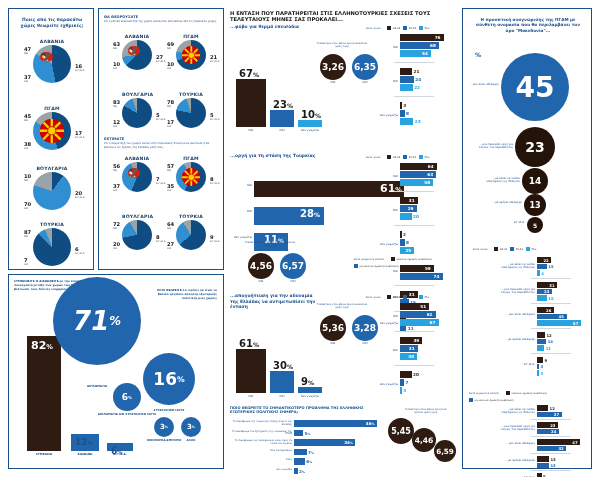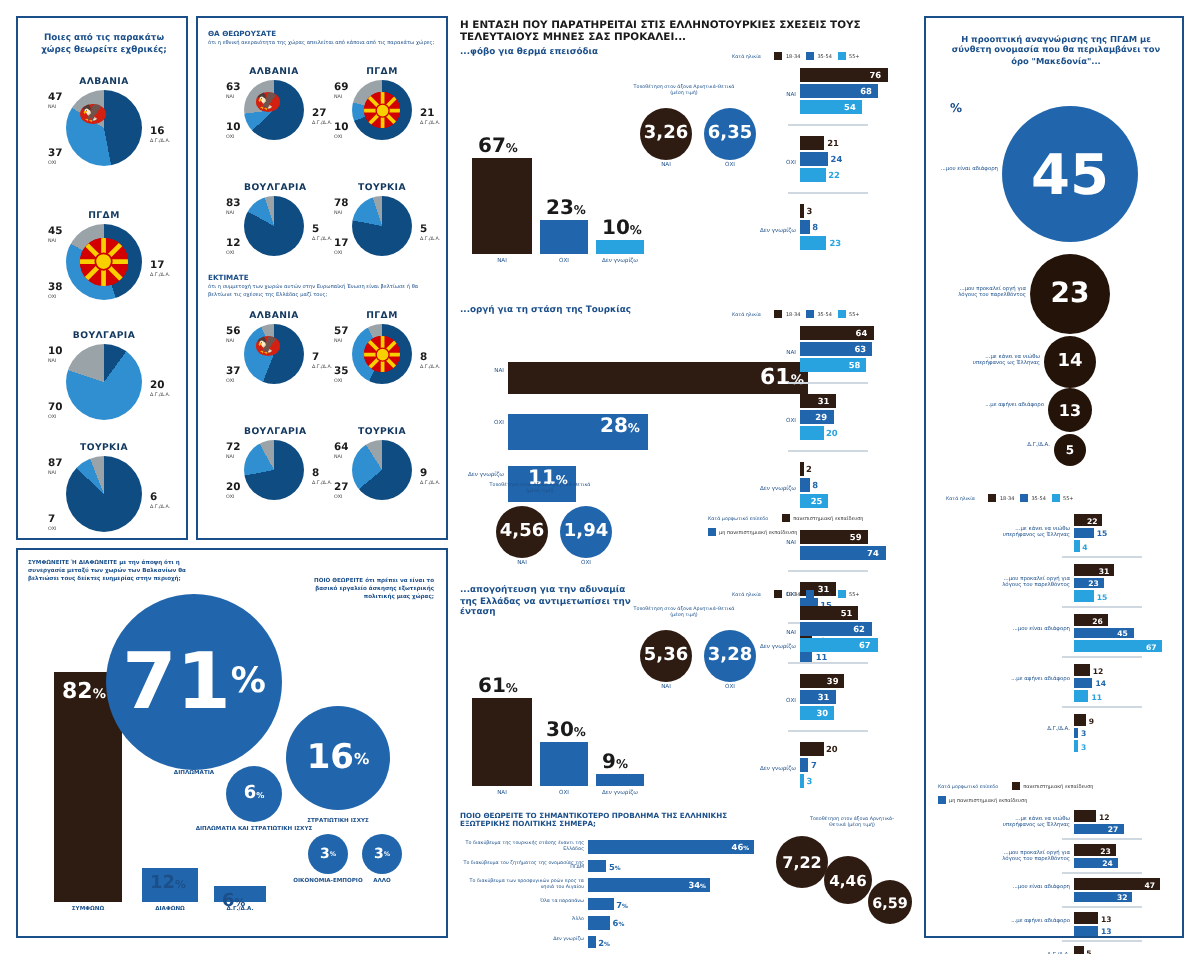--- a/index.html
+++ b/index.html
@@ -309,21 +309,21 @@
         <div class="vbar vb-blue" style="left:62px; top:159.2px; width:28px; height:16.8px;"></div>
         <div class="vnum" style="left:66px; top:162.2px; font-size:9px; color:#1b4f8a;">12<span class="pc">%</span></div>
         <div class="tiny" style="position:absolute; left:62px; top:178px; width:28px; text-align:center; font-weight:bold; font-size:2.8px;">ΔΙΑΦΩΝΩ</div>
         <div class="vbar vb-blue" style="left:98px; top:167.6px; width:26px; height:8.4px;"></div>
         <div class="vnum" style="left:102px; top:170.6px; font-size:9px; color:#1b4f8a;">6<span class="pc">%</span></div>
         <div class="tiny" style="position:absolute; left:98px; top:178px; width:26px; text-align:center; font-weight:bold; font-size:2.8px;">Δ.Γ./Δ.Α.</div>
       </div>
 
     <div class="tiny" style="position:absolute; left:148px; top:14px; width:60px; font-weight:bold; font-size:2.8px; text-align:right;">ΠΟΙΟ ΘΕΩΡΕΙΤΕ ότι πρέπει να είναι το βασικό εργαλείο άσκησης εξωτερικής πολιτικής μιας χώρας;</div>
     <div id="bl-bubbles">
-        <div class="bub" style="left:44px; top:22px; width:88px; height:88px; font-size:39px;">71<span style="font-size:45%;">%</span></div>
+        <div class="bub" style="left:44px; top:2px; width:88px; height:88px; font-size:26px;font-style:italic;">71<span style="font-size:45%;">%</span></div>
         <div class="bubcap" style="left:48px; top:110px; width:80px;">ΔΙΠΛΩΜΑΤΙΑ</div>
         <div class="bub" style="left:134px; top:78px; width:52px; height:52px; font-size:17px;">16<span style="font-size:45%;">%</span></div>
         <div class="bubcap" style="left:120px; top:134px; width:80px;">ΣΤΡΑΤΙΩΤΙΚΗ ΙΣΧΥΣ</div>
         <div class="bub" style="left:104px; top:108px; width:28px; height:28px; font-size:9px;">6<span style="font-size:45%;">%</span></div>
         <div class="bubcap" style="left:78px; top:138px; width:80px;">ΔΙΠΛΩΜΑΤΙΑ ΚΑΙ ΣΤΡΑΤΙΩΤΙΚΗ ΙΣΧΥΣ</div>
         <div class="bub" style="left:145px; top:142px; width:20px; height:20px; font-size:7px;">3<span style="font-size:45%;">%</span></div>
         <div class="bubcap" style="left:115px; top:164px; width:80px;">ΟΙΚΟΝΟΜΙΑ-ΕΜΠΟΡΙΟ</div>
         <div class="bub" style="left:172px; top:142px; width:20px; height:20px; font-size:7px;">3<span style="font-size:45%;">%</span></div>
         <div class="bubcap" style="left:142px; top:164px; width:80px;">ΑΛΛΟ</div>
       </div>
@@ -394,21 +394,21 @@
           <div class="tiny" style="position:absolute; left:2px; top:31px; width:22px; text-align:right; font-size:2.8px;">ΝΑΙ</div>
           <div class="vbar vb-blue" style="left:26px; top:54px; width:70px; height:18px;"></div>
           <div class="vnum" style="left:72px; top:55px; font-size:10px; color:#fff;">28<span class="pc">%</span></div>
           <div class="tiny" style="position:absolute; left:2px; top:57px; width:22px; text-align:right; font-size:2.8px;">ΟΧΙ</div>
           <div class="vbar vb-blue" style="left:26px; top:80px; width:34px; height:18px;"></div>
           <div class="vnum" style="left:36px; top:81px; font-size:10px; color:#fff;">11<span class="pc">%</span></div>
           <div class="tiny" style="position:absolute; left:2px; top:83px; width:22px; text-align:right; font-size:2.8px;">Δεν γνωρίζω</div>
           <div class="tiny" style="position:absolute; left:14px; top:88px; width:56px; text-align:center; font-size:2.4px;">Τοποθέτηση στον άξονα Αρνητικά-Θετικά (μέση τιμή)</div>
           <div class="scirc sc-dark" style="left:20px; top:100px; width:26px; height:26px; font-size:9px;">4,56</div>
           <div class="tiny" style="position:absolute; left:20px; top:127px; width:26px; text-align:center; font-size:2.8px;">ΝΑΙ</div>
-          <div class="scirc sc-blue" style="left:52px; top:100px; width:26px; height:26px; font-size:9px;">1,94</div>
+          <div class="scirc sc-blue" style="left:52px; top:100px; width:26px; height:26px; font-size:9px;">6,57</div>
           <div class="tiny" style="position:absolute; left:52px; top:127px; width:26px; text-align:center; font-size:2.8px;">ΟΧΙ</div>
           <div class="legend" style="left:138px; top:2px;">
       <span class="ttl">Κατά ηλικία</span>
             <span class="it">
               <span class="sw" style="background:#2e1b11"></span>
               <span>18-34</span>
             </span>
             <span class="it">
               <span class="sw" style="background:#2166ac"></span>
               <span>35-54</span>
@@ -540,21 +540,21 @@
         <div class="tiny" style="position:absolute; left:2px; top:441.5px; width:62px; text-align:right; font-size:2.4px; line-height:1.15;">Όλα τα παραπάνω</div>
         <div class="hbar hb-blue" style="left:66px; top:440.5px; width:12.6px; height:6.5px;"></div>
         <div class="hnum hn-blue" style="left:80.1px; top:441.8px;">7<span style="font-size:70%">%</span></div>
         <div class="tiny" style="position:absolute; left:2px; top:451px; width:62px; text-align:right; font-size:2.4px; line-height:1.15;">Άλλο</div>
         <div class="hbar hb-blue" style="left:66px; top:450px; width:10.8px; height:6.5px;"></div>
         <div class="hnum hn-blue" style="left:78.3px; top:451.3px;">6<span style="font-size:70%">%</span></div>
         <div class="tiny" style="position:absolute; left:2px; top:460.5px; width:62px; text-align:right; font-size:2.4px; line-height:1.15;">Δεν γνωρίζω</div>
         <div class="hbar hb-blue" style="left:66px; top:459.5px; width:3.6px; height:6.5px;"></div>
         <div class="hnum hn-blue" style="left:71.1px; top:460.8px;">2<span style="font-size:70%">%</span></div>
         <div class="tiny" style="position:absolute; left:176px; top:400px; width:44px; text-align:center; font-size:2.4px;">Τοποθέτηση στον άξονα Αρνητικά-Θετικά (μέση τιμή)</div>
-        <div class="scirc sc-dark" style="left:160px; top:410px; width:26px; height:26px; font-size:8px;">7,22</div>
+        <div class="scirc sc-dark" style="left:160px; top:410px; width:26px; height:26px; font-size:8px;">5,45</div>
         <div class="scirc sc-dark" style="left:184px; top:420px; width:24px; height:24px; font-size:7.6px;">4,46</div>
         <div class="scirc sc-dark" style="left:206px; top:432px; width:22px; height:22px; font-size:7.2px;">6,59</div>
       </div>
   </div>
 
   <div class="panel" style="left:462px; top:8px; width:130px; height:461px;">
     <div class="hdr-blue" style="position:absolute; left:8px; top:8px; width:114px; font-size:4.2px; text-align:center;">Η προοπτική αναγνώρισης της ΠΓΔΜ με σύνθετη ονομασία που θα περιλαμβάνει τον όρο "Μακεδονία"...</div>
     <div class="hdr-blue" style="position:absolute; left:12px; top:42px; font-size:6px;">%</div>
     <div id="right-circles">
         <div class="rcirc rc-blue" style="left:38px; top:44px; width:68px; height:68px; font-size:28px;">45</div>

